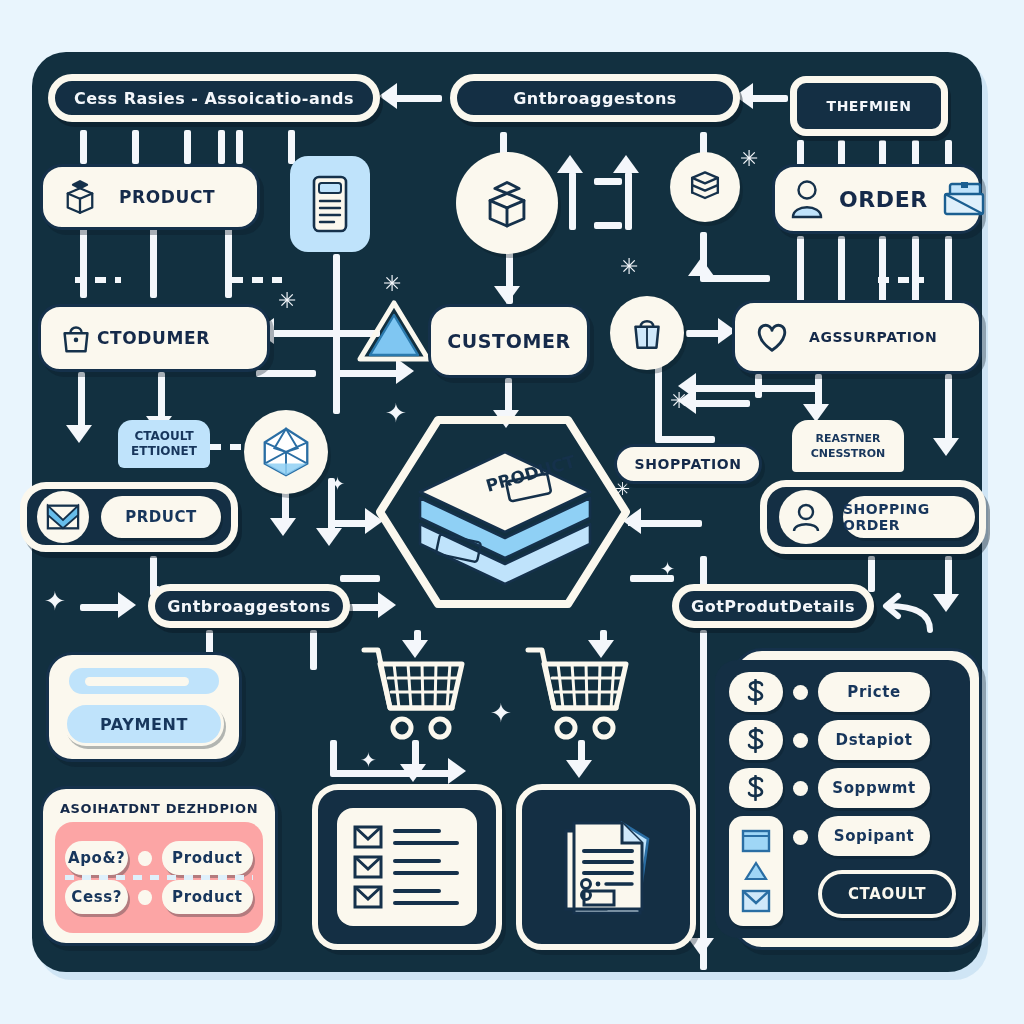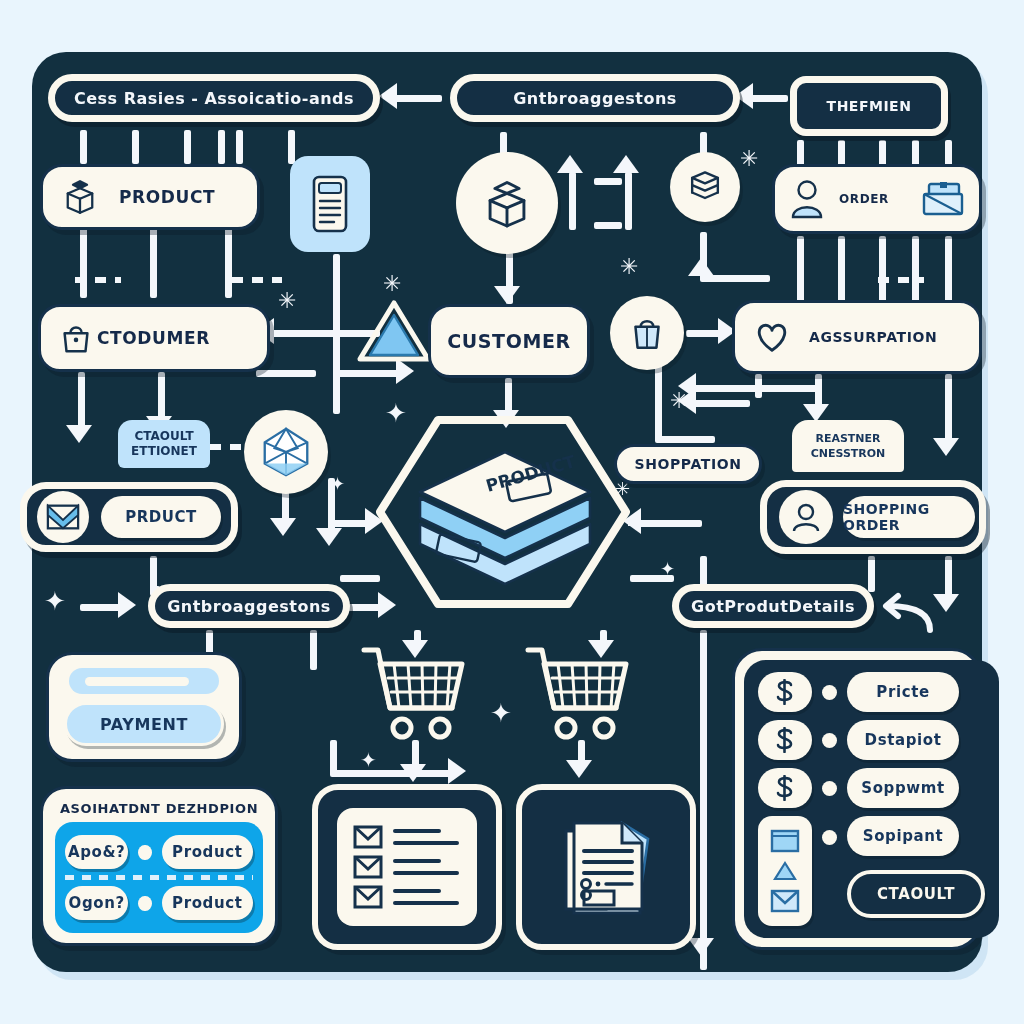--- a/index.html
+++ b/index.html
@@ -307,21 +307,21 @@
   <div class="n circ" style="left:670px;top:152px;width:70px;height:70px;">
     <svg width="44" height="44" viewBox="0 0 48 48" fill="none" stroke="#15314b" stroke-width="2.6" stroke-linejoin="round" stroke-linecap="round">
       <path d="M24 8 L38 14 L24 20 L10 14 Z"></path>
       <path d="M10 22 L24 28 L38 22"></path>
       <path d="M10 30 L24 36 L38 30"></path>
       <path d="M10 14 L10 30"></path>
         <path d="M38 14 L38 30"></path>
     </svg>
   </div>
 
-  <div class="n card" style="left:772px;top:164px;width:210px;height:70px;padding-left:14px;gap:14px;font-size:12px;">
+  <div class="n card" style="left:772px;top:164px;width:210px;height:70px;padding-left:14px;gap:14px;font-size:22px;">
     <span class="plain-icon">
       <svg width="36" height="40" viewBox="0 0 36 40">
         <circle cx="18" cy="11" r="8.5" fill="#fbf8ee" stroke="#15314b" stroke-width="2.4"></circle>
         <path d="M4 38 C4 25 32 25 32 38 Z" fill="#bfe3fb" stroke="#15314b" stroke-width="2.4"></path>
       </svg>
     </span>
     <span>ORDER</span>
     <span class="plain-icon" style="margin-left:auto;margin-right:12px;">
       <svg width="46" height="38" viewBox="0 0 46 38">
         <rect x="8" y="4" width="30" height="18" rx="2" fill="#bfe3fb" stroke="#1b5f91" stroke-width="2.4"></rect>
@@ -483,30 +483,30 @@
   <div class="n card" style="left:46px;top:652px;width:196px;height:110px;flex-direction:column;justify-content:center;gap:8px;border-radius:26px;">
     <div style="width:150px;height:26px;border-radius:13px;background:#bfe3fb;display:flex;align-items:center;">
       <div style="width:104px;height:9px;border-radius:5px;background:#fbf8ee;margin-left:16px;"></div>
     </div>
     <div class="mini-pill" style="width:154px;height:38px;background:#bfe3fb;color:#17365c;font-size:16px;border:3px solid #fbf8ee;">PAYMENT</div>
   </div>
 
   <div class="n card" style="left:40px;top:786px;width:238px;height:160px;flex-direction:column;align-items:stretch;
               padding:10px 12px;border-radius:26px;">
     <div style="font-size:13px;text-align:center;padding:2px 0 6px;">ASOIHATDNT DEZHDPION</div>
-    <div style="background:#0ea5e9;border-radius:18px;flex:1;padding:10px 10px;display:flex;
-                flex-direction:column;justify-content:center;gap:6px;">
+    <div style="background:#fca5a5;border-radius:18px;flex:1;padding:10px 10px;display:flex;
+                flex-direction:column;justify-content:center;">
       <div class="row">
         <div class="mini-pill" style="width:72px;height:34px;font-size:15px;">Apo&amp;?</div>
         <div class="dot"></div>
         <div class="mini-pill" style="width:104px;height:34px;font-size:15px;">Product</div>
       </div>
       <div class="hr-dots"></div>
       <div class="row">
-        <div class="mini-pill" style="width:72px;height:34px;font-size:15px;">Ogon?</div>
+        <div class="mini-pill" style="width:72px;height:34px;font-size:15px;">Cess?</div>
         <div class="dot"></div>
         <div class="mini-pill" style="width:104px;height:34px;font-size:15px;">Product</div>
       </div>
     </div>
   </div>
 
   <div class="n card" style="left:312px;top:784px;width:190px;height:166px;justify-content:center;border-radius:26px;
               background:#142f44;border:6px solid #fbf8ee;">
     <span class="plain-icon" style="background:#fbf8ee;border-radius:16px;width:140px;height:118px;">
       <svg width="120" height="96" viewBox="0 0 120 96">
@@ -546,21 +546,21 @@
         </g>
         <circle cx="42" cy="79" r="4.5" fill="none" stroke="#15314b" stroke-width="3"></circle>
         <circle cx="42" cy="90" r="4.5" fill="none" stroke="#15314b" stroke-width="3"></circle>
         <circle cx="54" cy="79" r="2.4" fill="#15314b"></circle>
         <line x1="62" y1="79" x2="88" y2="79" stroke="#15314b" stroke-width="3.4" stroke-linecap="round"></line>
         <rect x="40" y="86" width="30" height="14" fill="none" stroke="#15314b" stroke-width="3"></rect>
       </svg>
     </span>
   </div>
 
-  <div class="n card" style="left:732px;top:648px;width:250px;height:302px;flex-direction:column;align-items:flex-start;
+  <div class="n card" style="left:732px;top:648px;width:250px;height:302px;flex-direction:column;align-items:flex-end;
               padding:9px;border-radius:30px;">
     <div style="background:#142f44;border-radius:22px;flex:1;padding:12px 14px;display:flex;
                 flex-direction:column;justify-content:space-between;">
       <div class="row">
         <div class="mini-pill" style="width:54px;height:40px;">
           <svg width="24" height="26" viewBox="0 0 24 26" fill="none" stroke="#15314b" stroke-width="2.6" stroke-linecap="round">
             <path d="M18 6 C18 2 6 2 6 7 C6 12 18 11 18 17 C18 22 5 22 5 18"></path>
             <line x1="11.5" y1="1" x2="11.5" y2="25"></line>
           </svg>
         </div>

